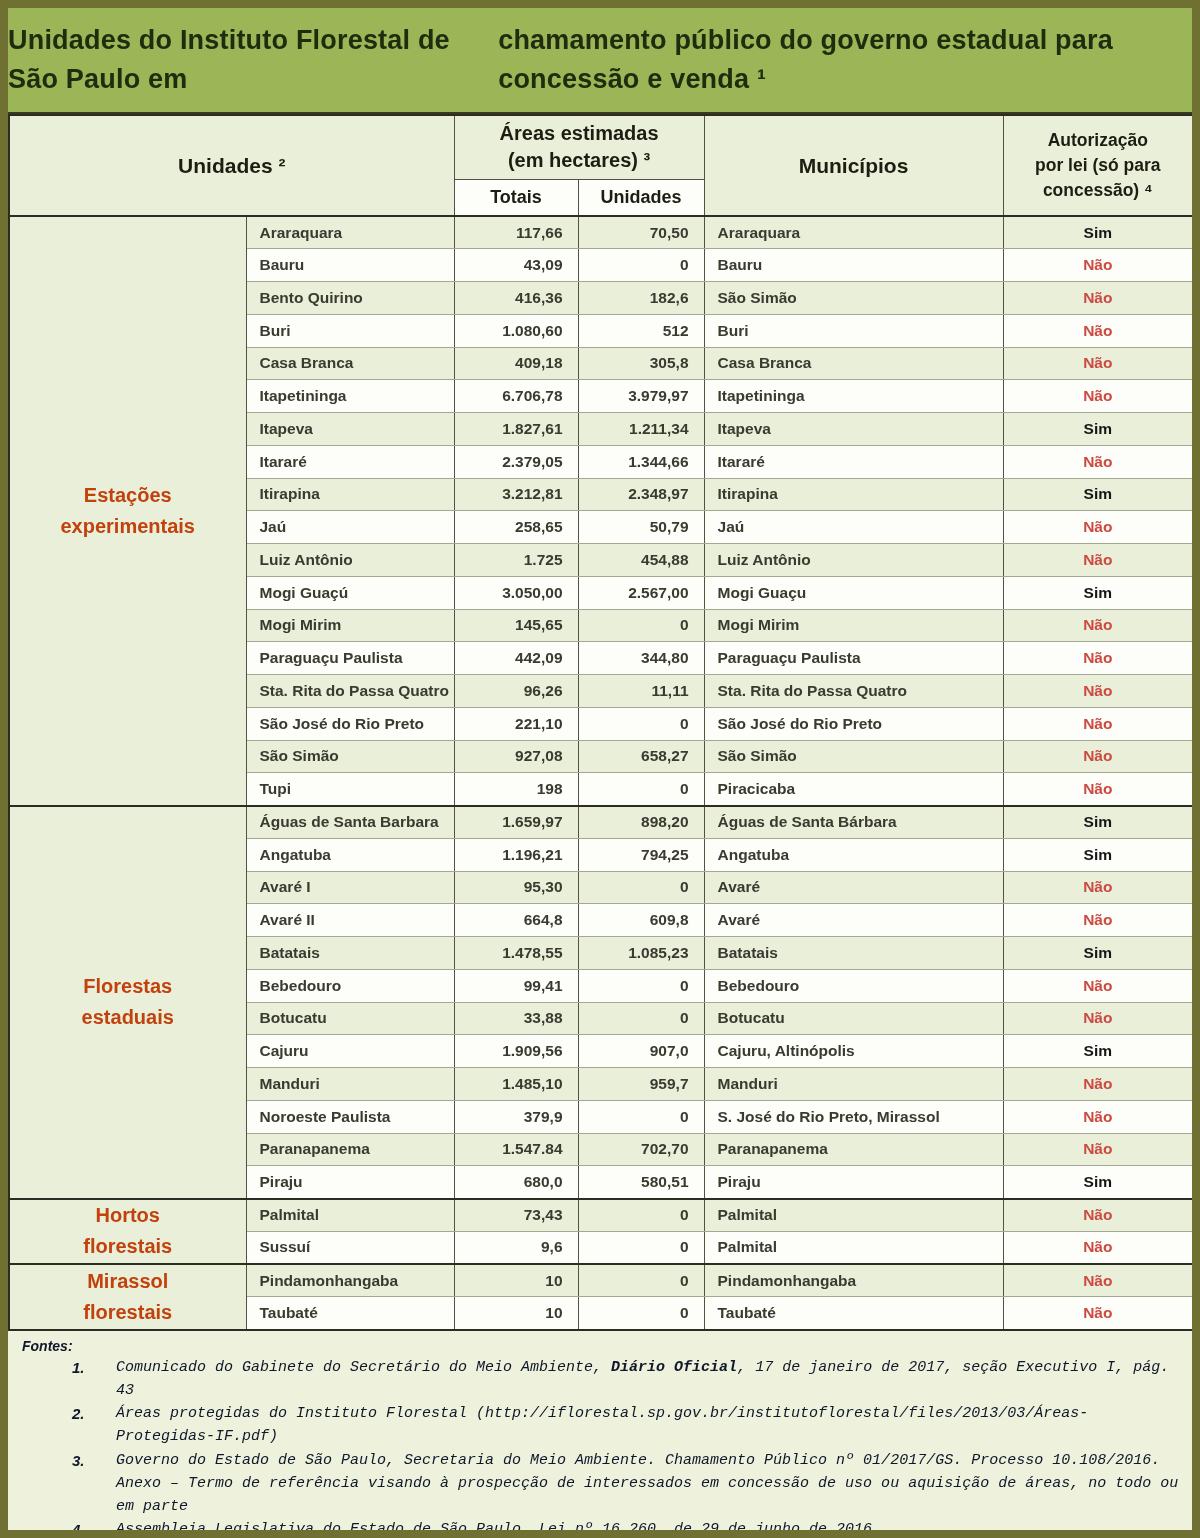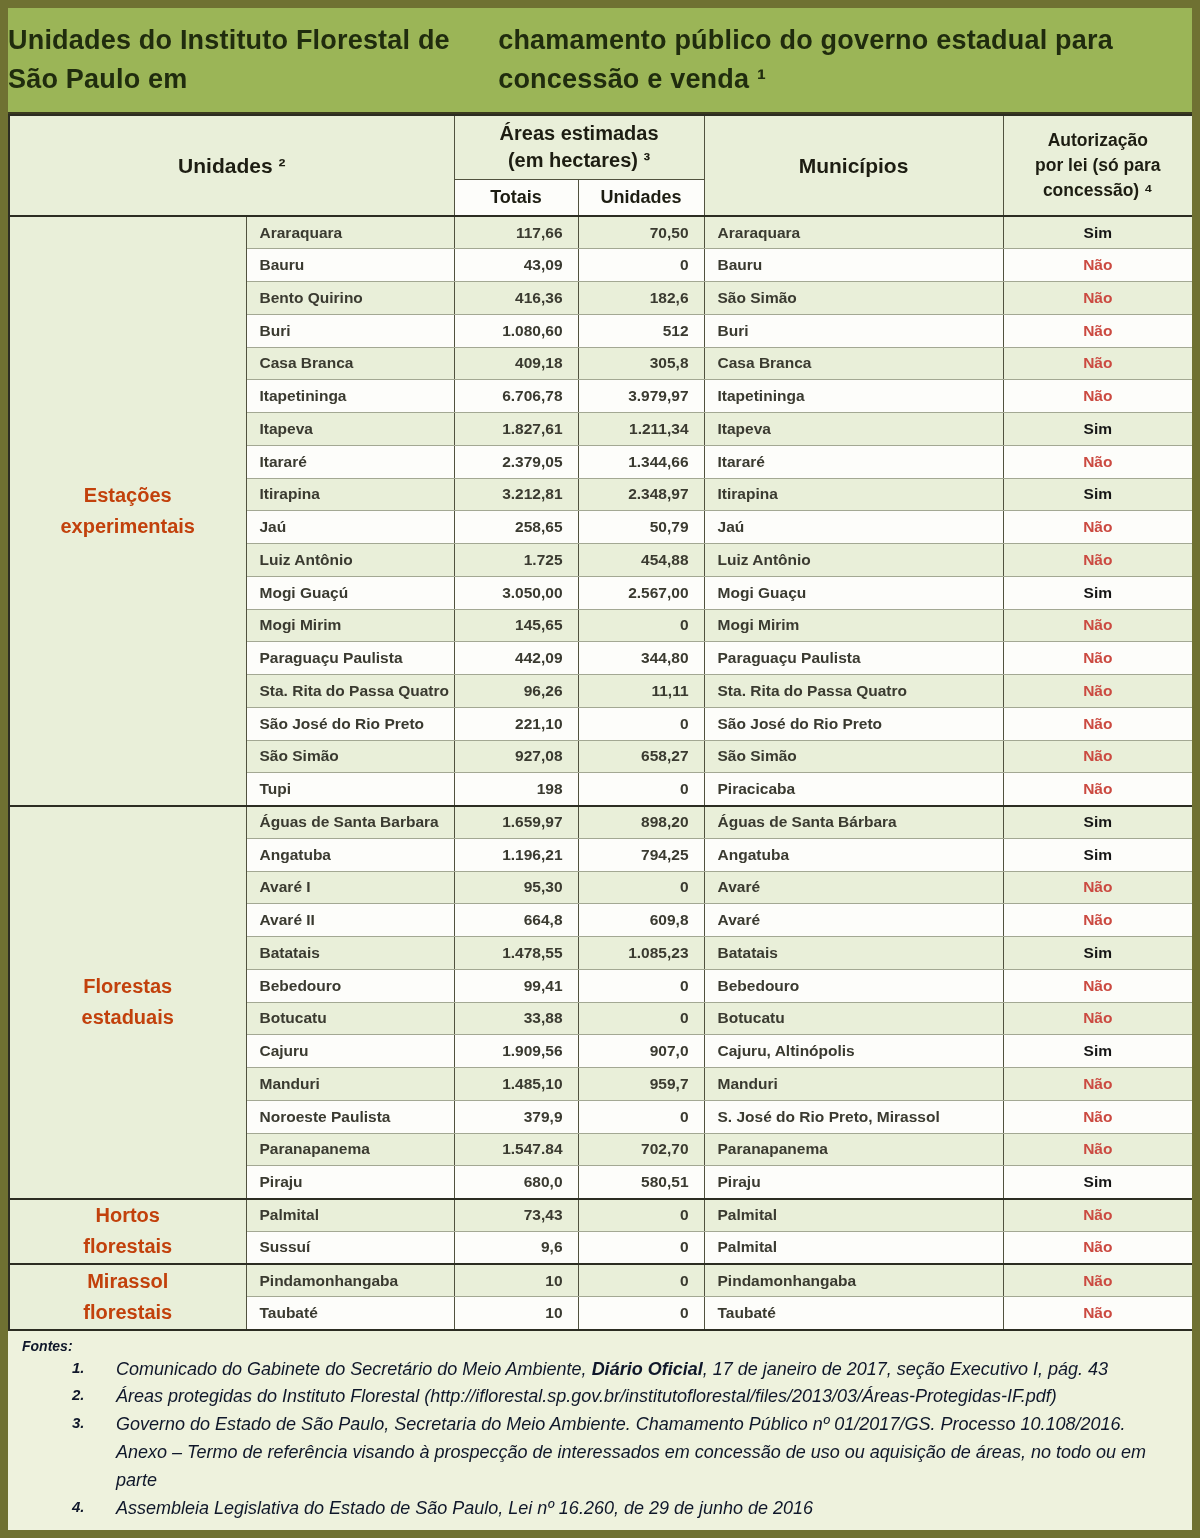--- a/index.html
+++ b/index.html
@@ -66,21 +66,21 @@
 
   
   .footer {
     padding:7px 12px 4px 14px;
     font-style:italic; color:#0f172a;
   }
   .fn-heading { font-size:14px; font-weight:bold; }
   .fn-list { margin-top:2px; }
   .fn-item { display:grid; grid-template-columns:44px 1fr; margin-left:50px; }
   .fn-num { font-weight:bold; font-size:15px; line-height:1.55; }
-  .fn-body { font-size:18px; line-height:1.55; }
+  .fn-body { font-size:15px; line-height:1.55;font-family:Liberation Mono, monospace; }
   .fn-line span.b { font-weight:bold; }
   .credit {
     margin-top:5px; text-align:right; padding-right:8px; font-size:15px;
   }
   .credit .b { font-weight:bold;margin-top:20px; }
 </style>
 </head>
 <body>
 
 <div class="frame">

